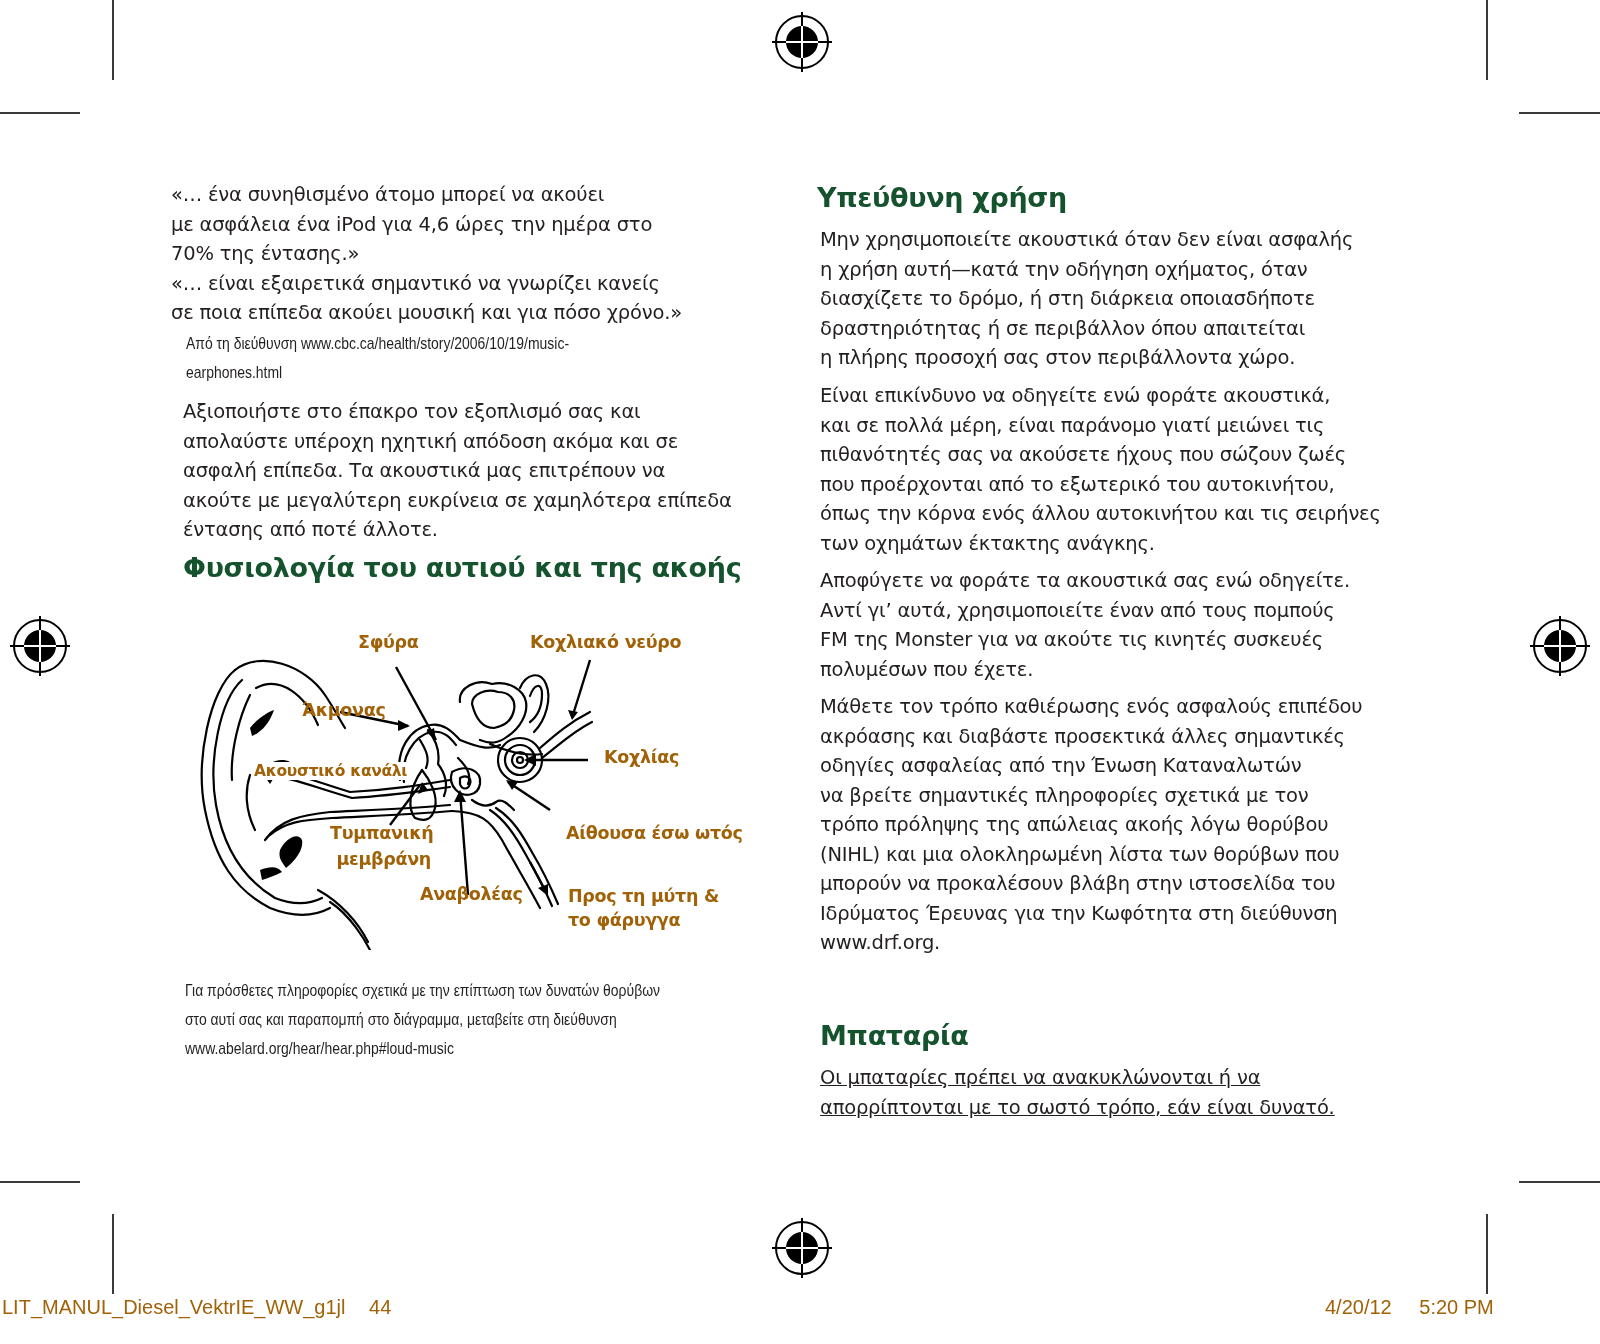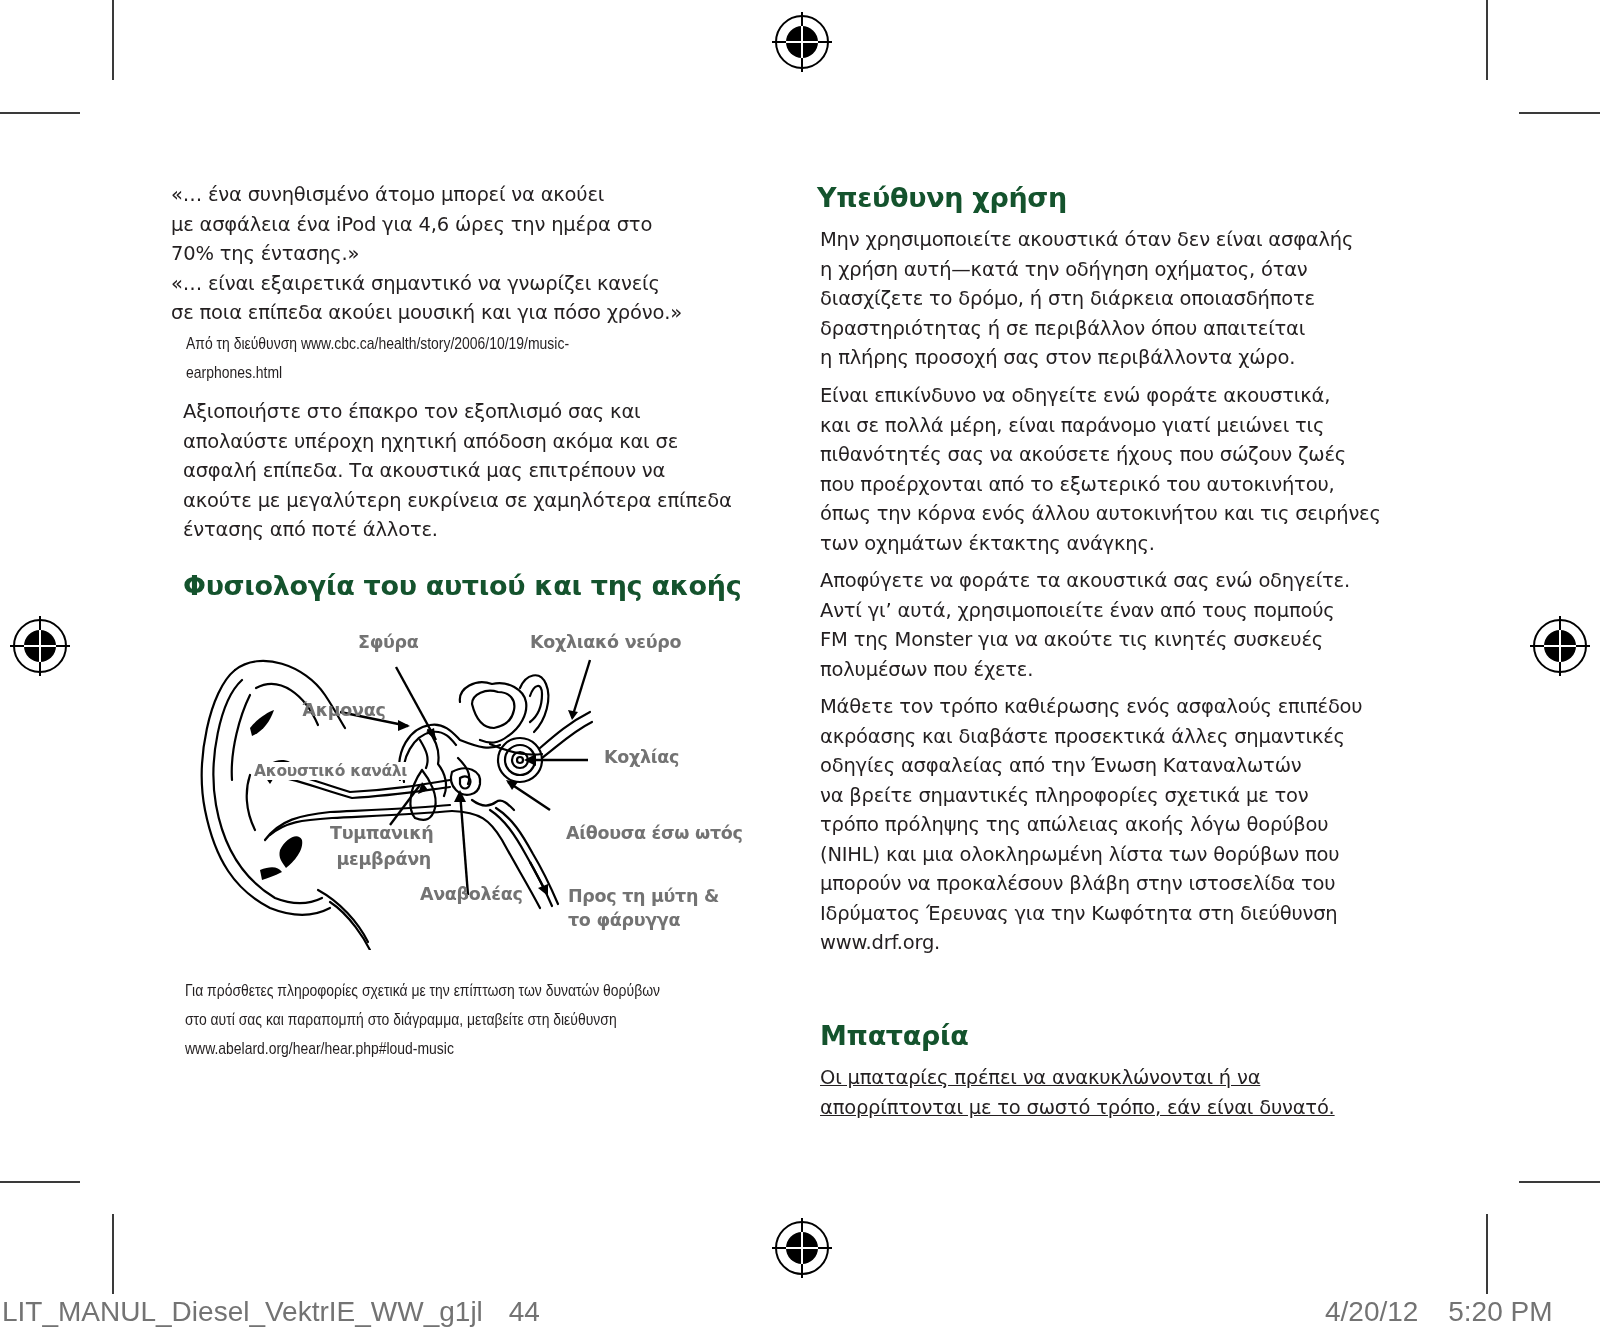--- a/index.html
+++ b/index.html
@@ -2,22 +2,22 @@
 <html><head>
 <meta charset="utf-8">
 <style>
   html, body { margin:0; padding:0; background:#ffffff; }
   body { width:1600px; height:1344px; position:relative; overflow:hidden; font-family:"DejaVu Sans", sans-serif; color:#231f20; }
   .abs { position:absolute; }
   .crop { position:absolute; background:#3a3a3a; }
   .body-text { font-family:"DejaVu Sans", sans-serif; font-size:19.5px; line-height:29.5px; color:#231f20; letter-spacing:-0.2px; }
   .cond { font-family:"Liberation Sans", sans-serif; font-size:17px; line-height:29px; transform-origin:left top; transform:scaleX(0.82); white-space:nowrap; color:#231f20; }
   h2 { margin:0; font-family:"DejaVu Sans", sans-serif; font-weight:bold; font-size:27px; color:#14532d; letter-spacing:-0.3px; }
-  .lbl { position:absolute; font-family:"DejaVu Sans", sans-serif; font-weight:bold; font-size:17.5px; color:#737373; white-space:nowrap; letter-spacing:-0.3px; }
-  .slug { position:absolute; font-family:"Liberation Sans", sans-serif; font-size:28px; color:#737373; white-space:nowrap; }
+  .lbl { position:absolute; font-family:"DejaVu Sans", sans-serif; font-weight:bold; font-size:17.5px; color:#a16207; white-space:nowrap; letter-spacing:-0.3px; }
+  .slug { position:absolute; font-family:"Liberation Sans", sans-serif; font-size:20px; color:#a16207; white-space:nowrap; }
   .line { display:block; white-space:nowrap; }
 </style>
 </head>
 <body>
 
 <div class="crop" style="left:112px;top:0;width:2px;height:80px;"></div>
 <div class="crop" style="left:0;top:112px;width:80px;height:2px;"></div>
 <div class="crop" style="left:1486px;top:0;width:2px;height:80px;"></div>
 <div class="crop" style="left:1519px;top:112px;width:81px;height:2px;"></div>
 <div class="crop" style="left:0;top:1181px;width:80px;height:2px;"></div>
@@ -72,21 +72,21 @@
 </div>
 
 <div class="abs body-text" style="left:183px;top:397px;width:580px;">
   <span class="line">Αξιοποιήστε στο έπακρο τον εξοπλισμό σας και</span>
   <span class="line">απολαύστε υπέροχη ηχητική απόδοση ακόμα και σε</span>
   <span class="line">ασφαλή επίπεδα. Τα ακουστικά μας επιτρέπουν να</span>
   <span class="line">ακούτε με μεγαλύτερη ευκρίνεια σε χαμηλότερα επίπεδα</span>
   <span class="line">έντασης από ποτέ άλλοτε.</span>
 </div>
 
-<h2 class="abs" style="left:183px;top:570px;">Φυσιολογία του αυτιού και της ακοής</h2>
+<h2 class="abs" style="left:183px;top:552px;">Φυσιολογία του αυτιού και της ακοής</h2>
 
 <div class="abs" style="left:190px;top:640px;width:560px;height:310px;">
   <svg class="abs" style="left:0;top:0" width="560" height="310" viewBox="0 0 560 310">
     <g fill="none" stroke="#000" stroke-width="2.2" stroke-linecap="round" stroke-linejoin="round">
 
       <path d="M45 30 C20 50 5 120 15 170 C25 220 45 250 80 268 C105 278 125 276 140 268"></path>
       <path d="M45 30 C70 10 115 25 135 55 C145 70 150 80 155 88"></path>
       <path d="M52 40 C30 60 18 120 26 165 C34 210 55 240 85 258 C105 266 120 264 132 258"></path>
       <path d="M60 55 C50 75 40 110 42 140"></path>
       <path d="M66 48 C90 35 115 55 128 85"></path>

